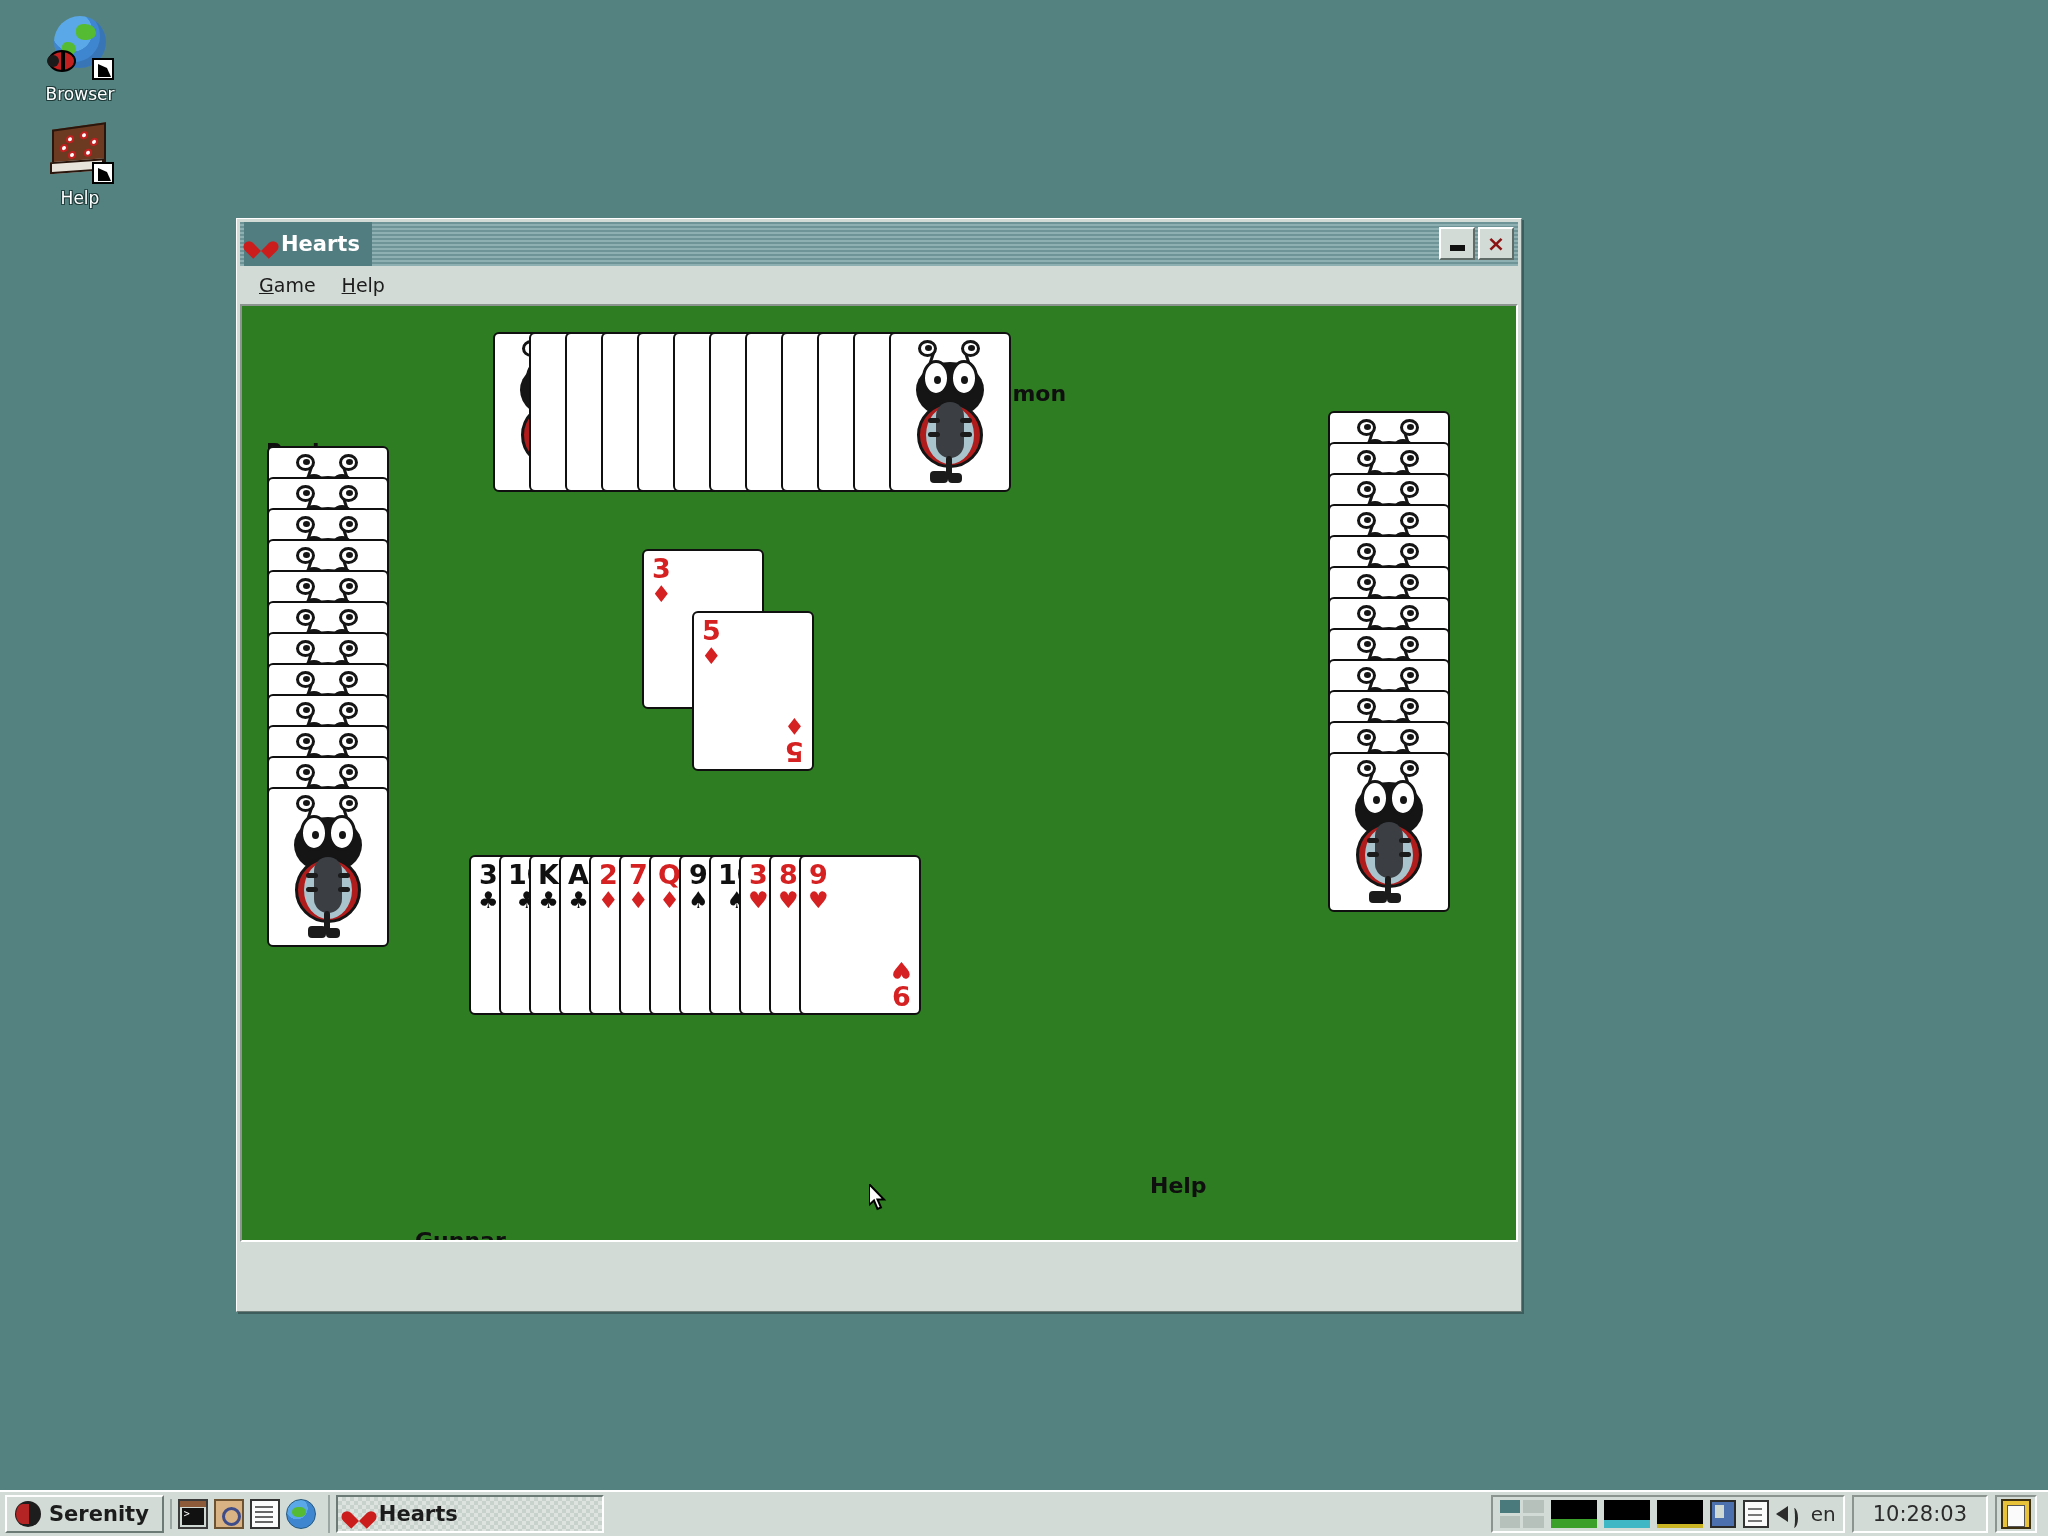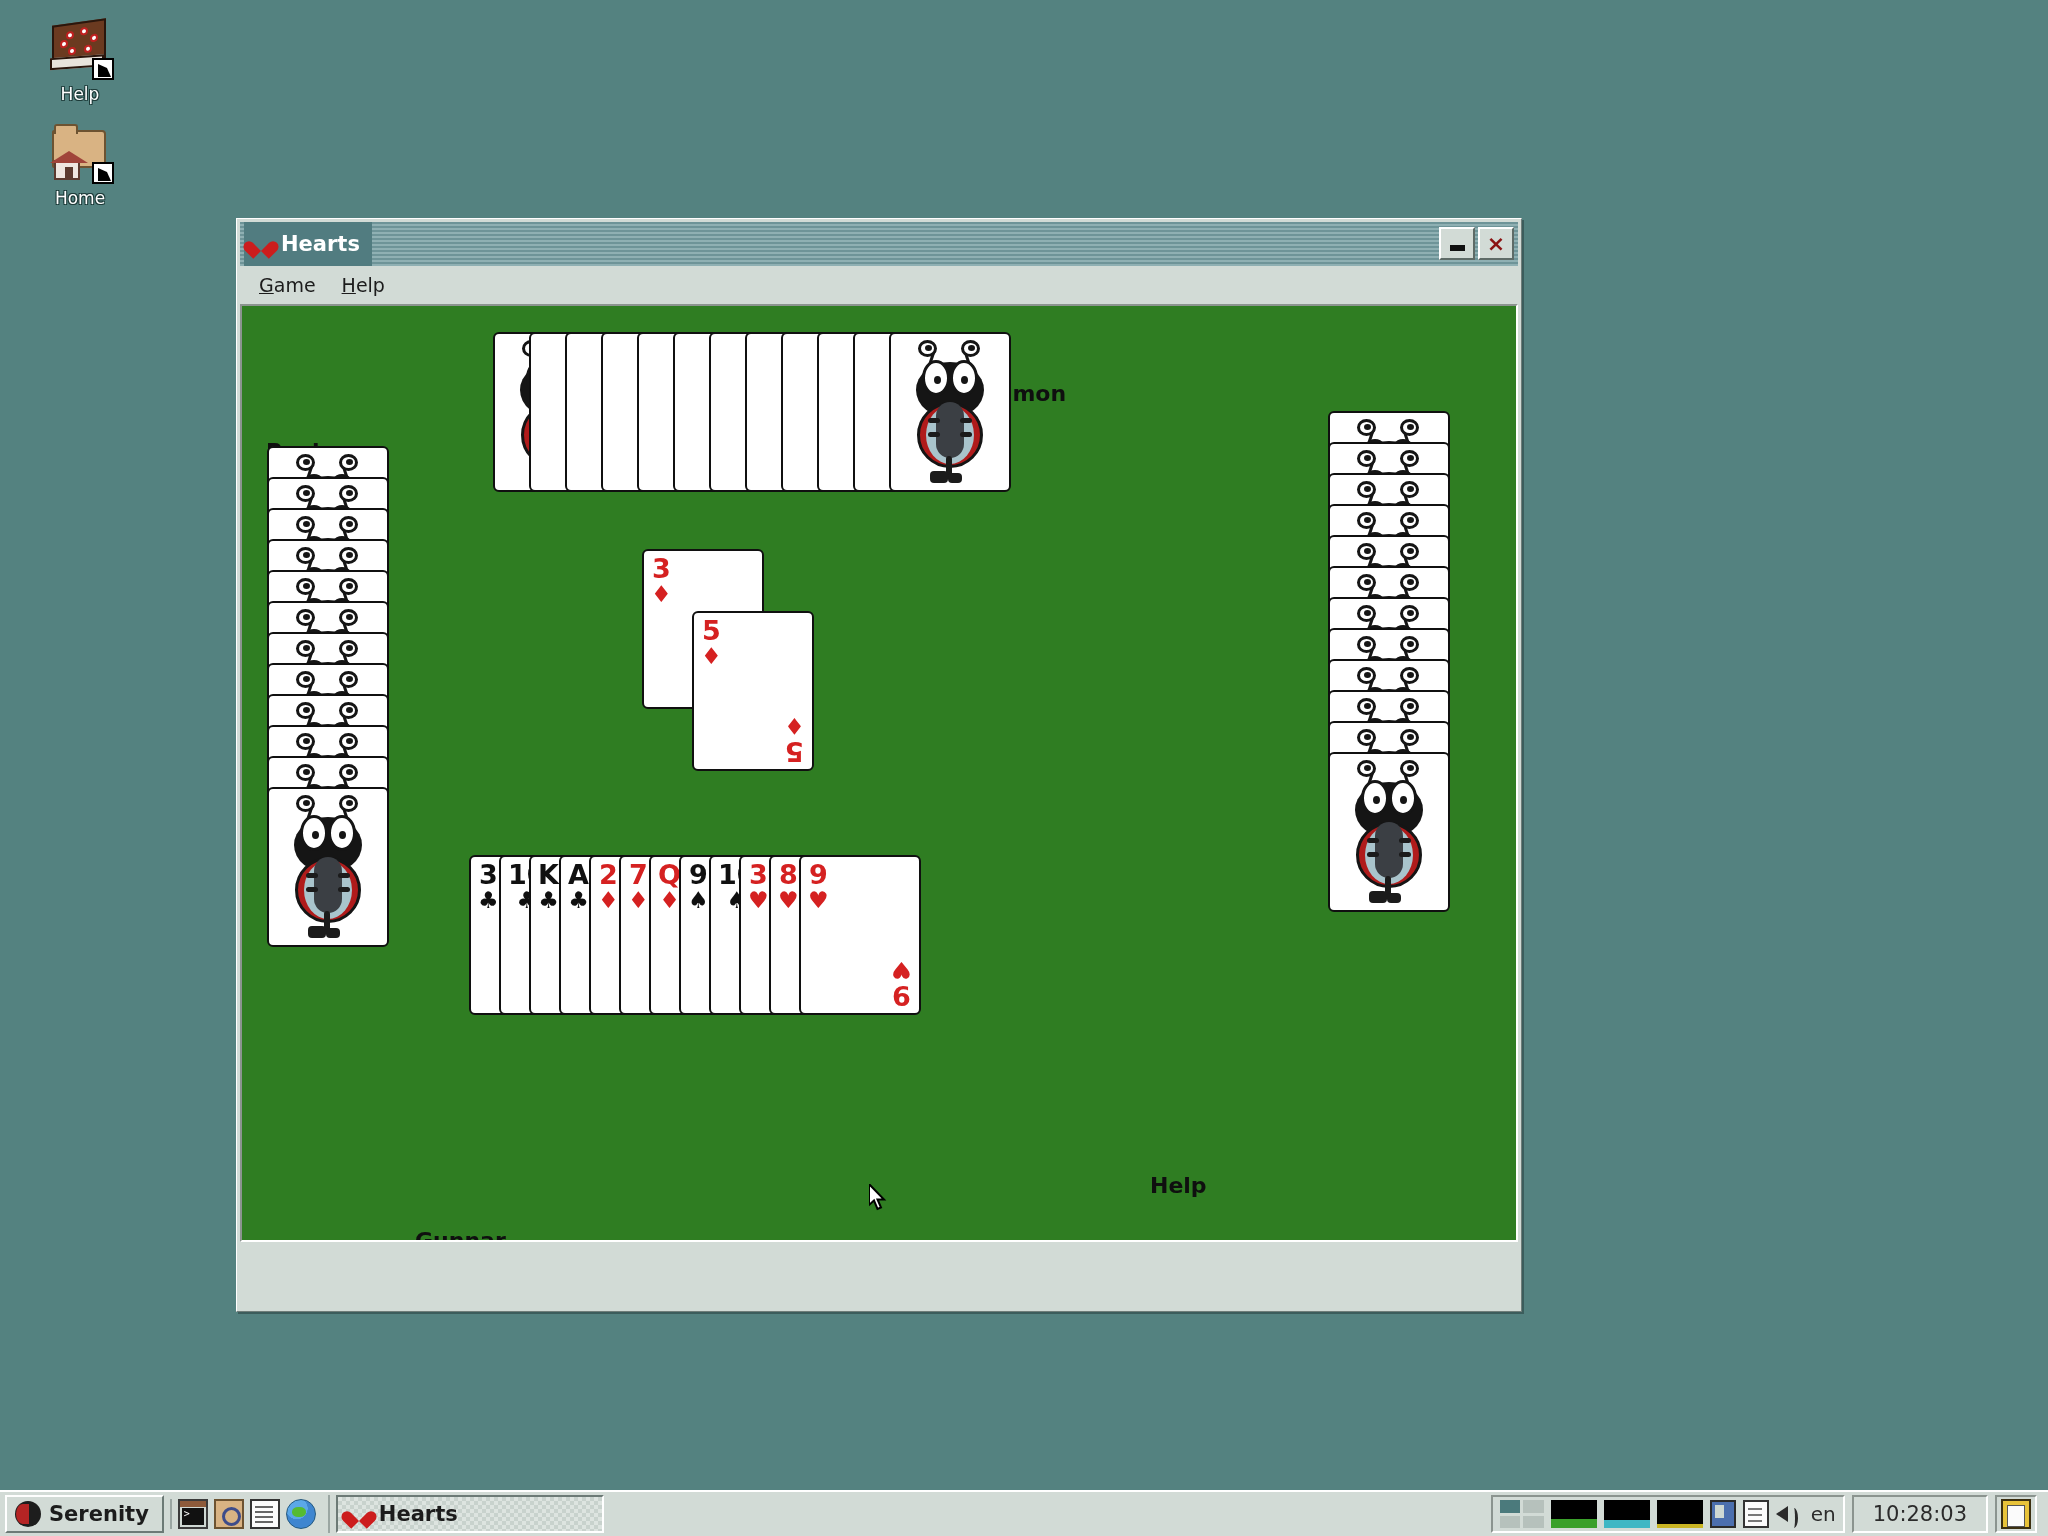--- a/index.html
+++ b/index.html
@@ -214,50 +214,48 @@
   #kbd{font-size:20px;color:#2b2b2b;font-family:"DejaVu Sans", sans-serif;}
   #clock{font-size:21px;color:#2b2b2b;font-family:"DejaVu Sans", sans-serif;padding:0 12px;}
   .ti-note{width:30px;height:30px;background:#e8c339;border:2px solid #3b2f10;position:relative;}
   .ti-note:after{content:"";position:absolute;left:4px;top:4px;width:16px;height:20px;background:#fbfbfb;border:1px solid #555;}
 </style>
 </head>
 <body>
 
 <div id="desktop-icons">
 
+  <div class="desk-icon">
+    <div class="glyph">
+      <div class="ic-globe">
+        <div class="land" style="left:22px;top:8px;width:20px;height:16px;"></div>
+        <div class="land" style="left:8px;top:26px;width:14px;height:13px;"></div>
+      </div>
+      <div class="ic-ladybug"></div>
+      <div class="shortcut-arrow"></div>
+    </div>
+    <div class="label">Browser</div>
+  </div>
 
   <div class="desk-icon">
     <div class="glyph">
       <div class="ic-book">
         <div class="pages"></div>
         <div class="dot" style="left:12px;top:6px;"></div>
         <div class="dot" style="left:26px;top:4px;"></div>
         <div class="dot" style="left:36px;top:12px;"></div>
         <div class="dot" style="left:30px;top:22px;"></div>
         <div class="dot" style="left:14px;top:22px;"></div>
         <div class="dot" style="left:6px;top:14px;"></div>
       </div>
       <div class="shortcut-arrow"></div>
     </div>
     <div class="label">Help</div>
   </div>
 
-  <div class="desk-icon">
-    <div class="glyph">
-      <div class="ic-folder">
-          <div class="tab"></div>
-        </div>
-      <div class="ic-house">
-          <div class="roof"></div>
-          <div class="door"></div>
-        </div>
-      <div class="shortcut-arrow"></div>
-    </div>
-    <div class="label">Home</div>
-  </div>
 
 </div>
 
 <div id="hearts-window">
 
   <div id="titlebar">
     <div class="tb-left">
       <div class="tb-heart"></div>
       <span id="title-text">Hearts</span>
     </div>

